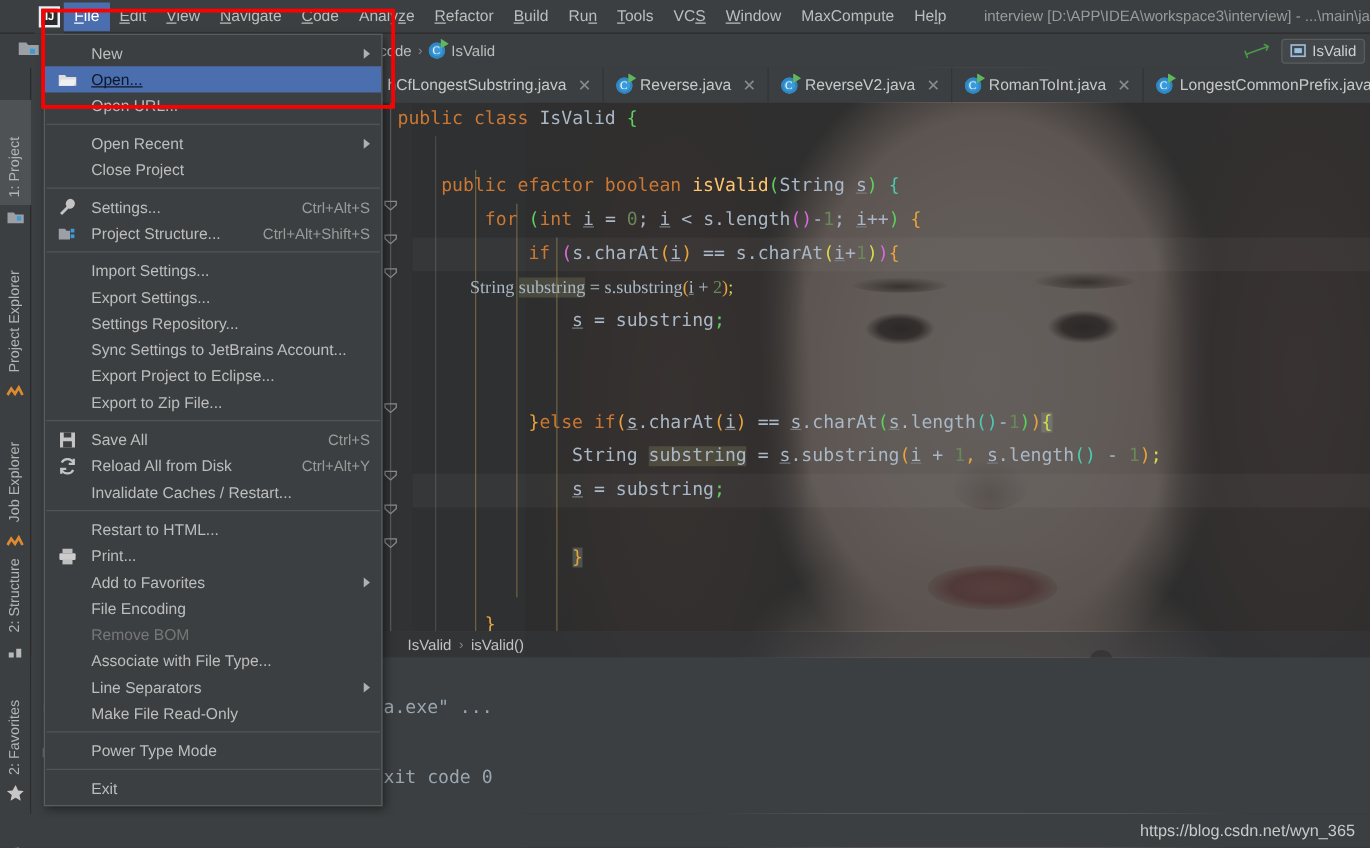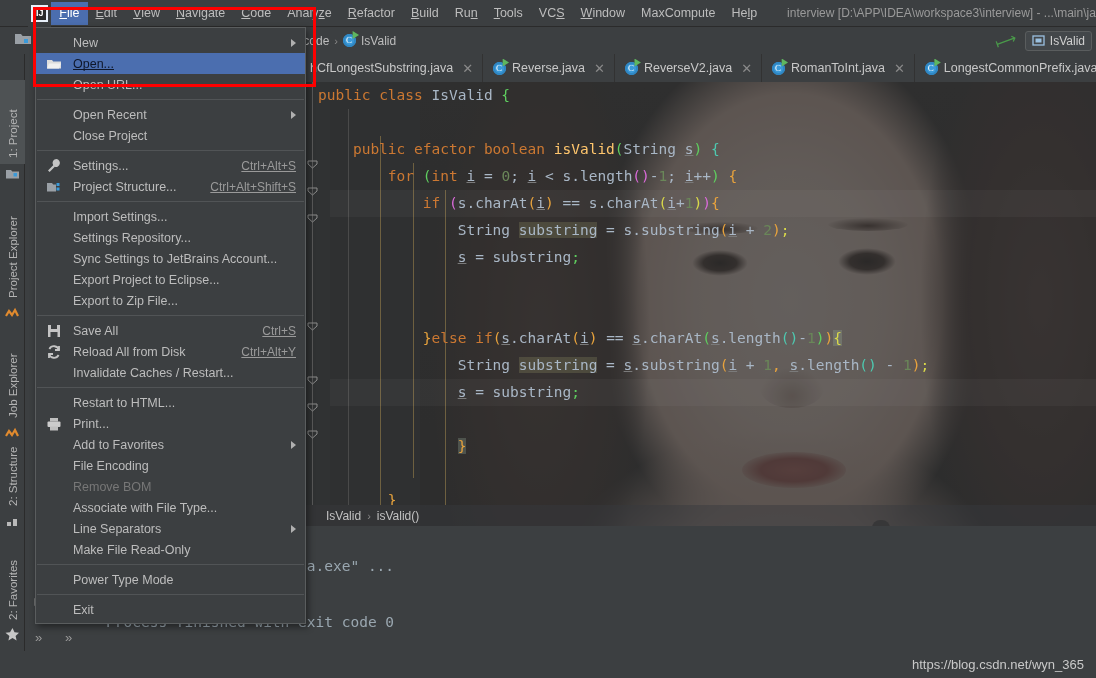--- a/index.html
+++ b/index.html
@@ -219,21 +219,21 @@
     box-shadow: 2px 3px 7px rgba(0,0,0,0.45);
     padding: 4px 0 3px;
     z-index: 40;
   }
   .mi {
     position:relative; height:21px; display:flex; align-items:center;
     padding-left:37px; padding-right:9px; font-size:12.5px; color:#bdbdbd; white-space:nowrap;
   }
   .mi.sel { background:#4b6eaf; color:#0f172a; }
   .mi.dis { color:#777777; }
-  .mi .accel { margin-left:auto; color:#9a9a9a; font-size:12px; padding-left:18px;text-decoration:underline; }
+  .mi .accel { margin-left:auto; color:#9a9a9a; font-size:12px; padding-left:18px; }
   .mi .arrow {
     margin-left:auto; width:0; height:0; border-left:5px solid #b0b0b0;
     border-top:4px solid transparent; border-bottom:4px solid transparent;
   }
   .mi-sep { height:1px; background:#515456; margin:4px 1px; }
   .mi-ico { position:absolute; left:10px; top:3px; width:16px; height:16px; }
 
   
   .redbox {
     position:absolute; left:33px; top:7px; width:283px; height:80px;
@@ -361,21 +361,21 @@
 
     <div class="code">
       <div class="ln" style="top:0px;"><span class="kw">public</span> <span class="kw">class</span> <span class="cls">IsValid</span> <span class="brgreen">{</span></div>
 
       <div class="ln" style="top:54px;">    <span class="kw">public</span> <span class="kw">efactor</span> <span class="kw">boolean</span> <span class="meth">isValid</span><span class="brgreen">(</span><span class="cls">String</span> <span class="fld">s</span><span class="brgreen">)</span> <span class="brcyan">{</span></div>
 
       <div class="ln" style="top:81px;">        <span class="kw">for</span> <span class="brgreen">(</span><span class="kw">int</span> <span class="fld">i</span> = <span class="num">0</span>; <span class="fld">i</span> &lt; s.length<span class="brmag">()</span>-<span class="num">1</span>; <span class="fld">i</span>++<span class="brgreen">)</span> <span class="brorange">{</span></div>
 
       <div class="ln" style="top:108px;">            <span class="kw">if</span> <span class="brmag">(</span>s.charAt<span class="brorange">(</span><span class="fld">i</span><span class="brorange">)</span> == s.charAt<span class="bryel">(</span><span class="fld">i</span>+<span class="num">1</span><span class="bryel">)</span><span class="brmag">)</span><span class="brorange">{</span></div>
 
-      <div class="ln" style="top:135px;">                <span class="cls">String</span> <span class="hl-id">substring</span> = s.substring<span class="brorange">(</span><span class="fld">i</span> + <span class="num">2</span><span class="brorange">)</span><span class="bryel">;</span></div>
+      <div class="ln" style="top:135px;font-family:Liberation Serif, serif;">                <span class="cls">String</span> <span class="hl-id">substring</span> = s.substring<span class="brorange">(</span><span class="fld">i</span> + <span class="num">2</span><span class="brorange">)</span><span class="bryel">;</span></div>
 
       <div class="ln" style="top:162px;">                <span class="fld">s</span> = substring<span class="brgreen">;</span></div>
 
       <div class="ln" style="top:243px;">            <span class="brorange">}</span><span class="kw">else</span> <span class="kw">if</span><span class="brorange">(</span><span class="fld">s</span>.charAt<span class="brorange">(</span><span class="fld">i</span><span class="brorange">)</span> == <span class="fld">s</span>.charAt<span class="brgreen">(</span><span class="fld">s</span>.length<span class="brcyan">()</span>-<span class="num">1</span><span class="brgreen">)</span><span class="brorange">)</span><span class="bryel hl-sel">{</span></div>
 
       <div class="ln" style="top:270px;">                <span class="cls">String</span> <span class="hl-id">substring</span> = <span class="fld">s</span>.substring<span class="brorange">(</span><span class="fld">i</span> + <span class="num">1</span><span class="brorange">,</span> <span class="fld">s</span>.length<span class="brcyan">()</span> - <span class="num">1</span><span class="brorange">)</span><span class="bryel">;</span></div>
 
       <div class="ln" style="top:297px;">                <span class="fld">s</span> = substring<span class="brgreen">;</span></div>
 
       <div class="ln" style="top:351px;">                <span class="brorange hl-sel">}</span></div>
@@ -583,20 +583,23 @@
       <span class="accel">Ctrl+Alt+Shift+S</span>
     </div>
 
 
     <div class="mi-sep"></div>
 
     <div class="mi">
       <span>Import Settings...</span>
     </div>
     <div class="mi">
+      <span>Export Settings...</span>
+    </div>
+    <div class="mi">
       <span>Settings Repository...</span>
     </div>
     <div class="mi">
       <span>Sync Settings to JetBrains Account...</span>
     </div>
     <div class="mi">
       <span>Export Project to Eclipse...</span>
     </div>
     <div class="mi">
       <span>Export to Zip File...</span>

